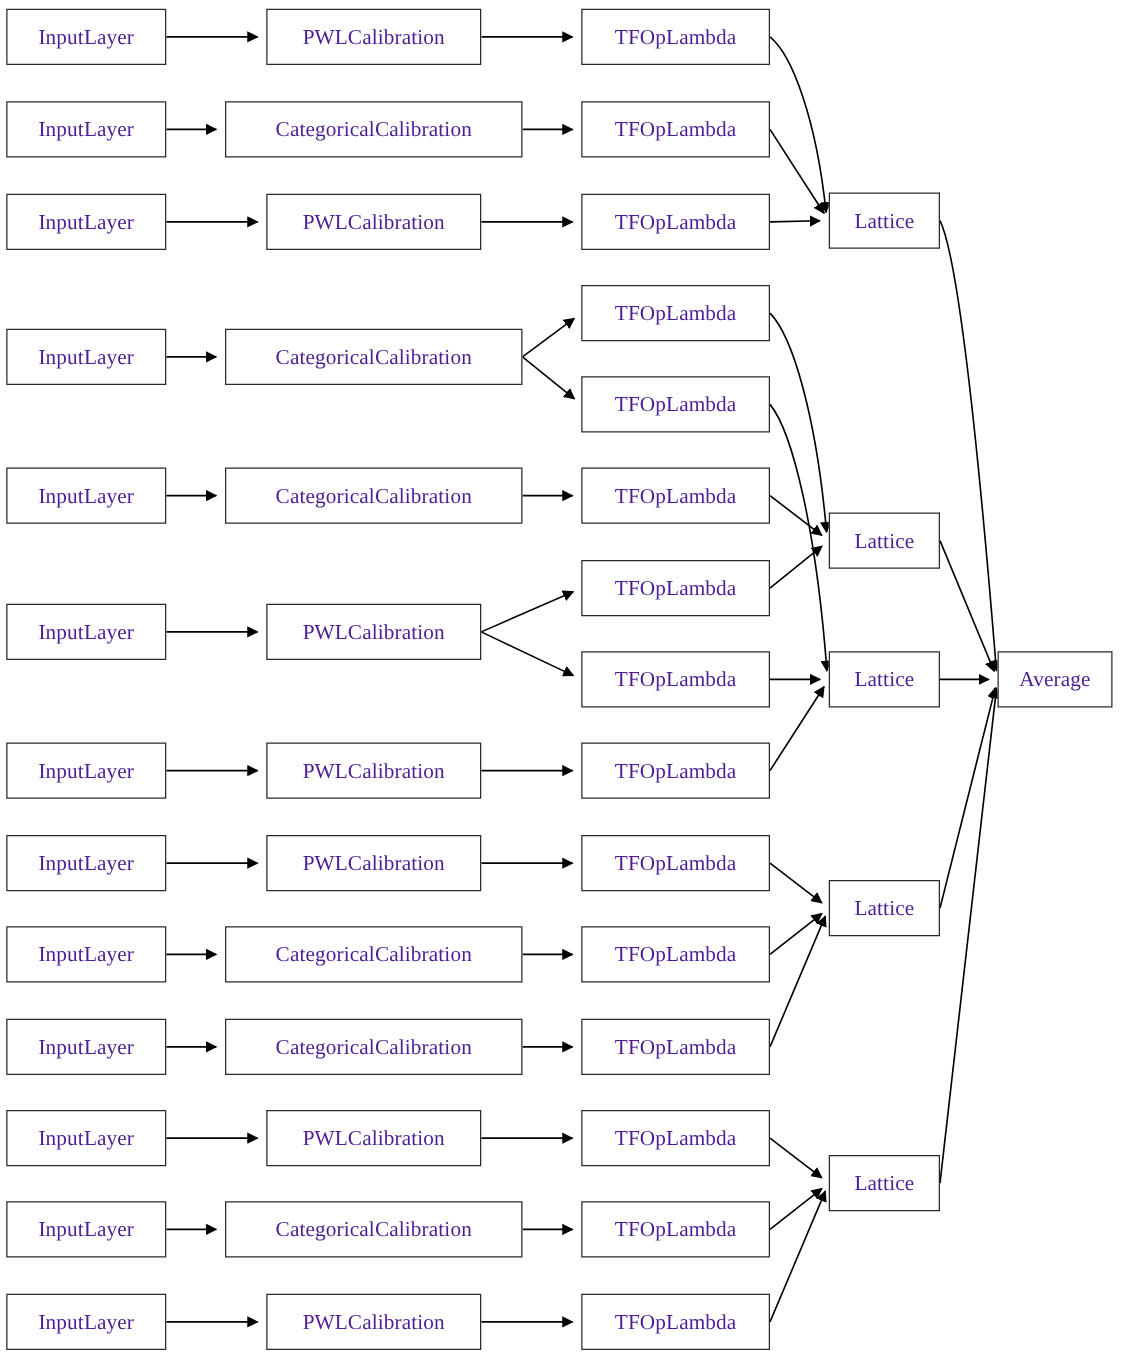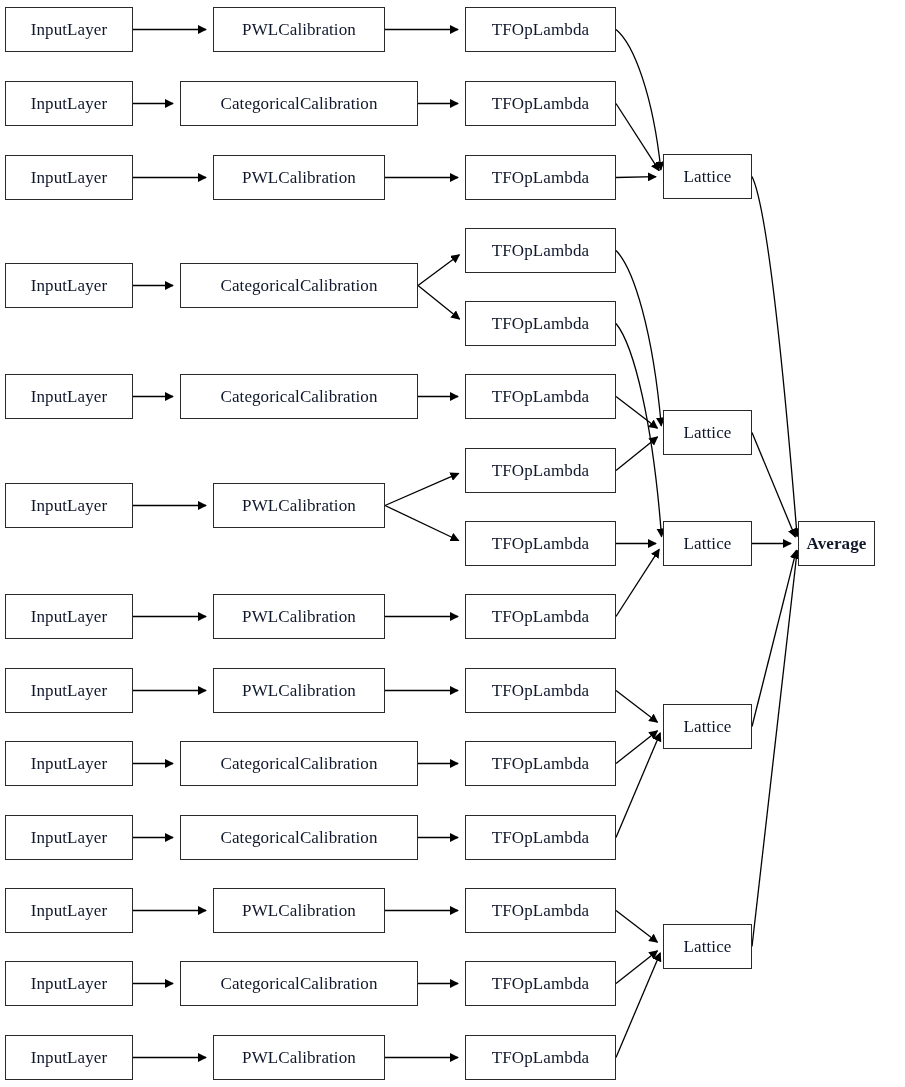--- a/index.html
+++ b/index.html
@@ -10,21 +10,21 @@
   .node{
     position:absolute;
     box-sizing:border-box;
     border:1px solid #2a2a2a;
     background:#ffffff;
     display:flex;
     align-items:center;
     justify-content:center;
     font-family:"Liberation Serif", serif;
     font-size:17px;
-    color:#0f172a;
+    color:#4c1d95;
     line-height:1;
     white-space:nowrap;
     letter-spacing:0.1px;
   }
 </style>
 </head>
 <body>
 
 <div id="canvas">
   <svg class="edges" viewBox="0 0 905 1087">
@@ -216,17 +216,17 @@
       </div>
       <div class="node" style="left: 663px; top: 521px; width: 89px; height: 45px;">
         <span>Lattice</span>
       </div>
       <div class="node" style="left: 663px; top: 704px; width: 89px; height: 45px;">
         <span>Lattice</span>
       </div>
       <div class="node" style="left: 663px; top: 924px; width: 89px; height: 45px;">
         <span>Lattice</span>
       </div>
-      <div class="node" style="left: 798px; top: 521px; width: 77px; height: 45px; font-weight: bold;">
+      <div class="node" style="left: 798px; top: 521px; width: 92px; height: 45px;">
         <span>Average</span>
       </div>
     </div>
 </div>
 
 </body></html>

